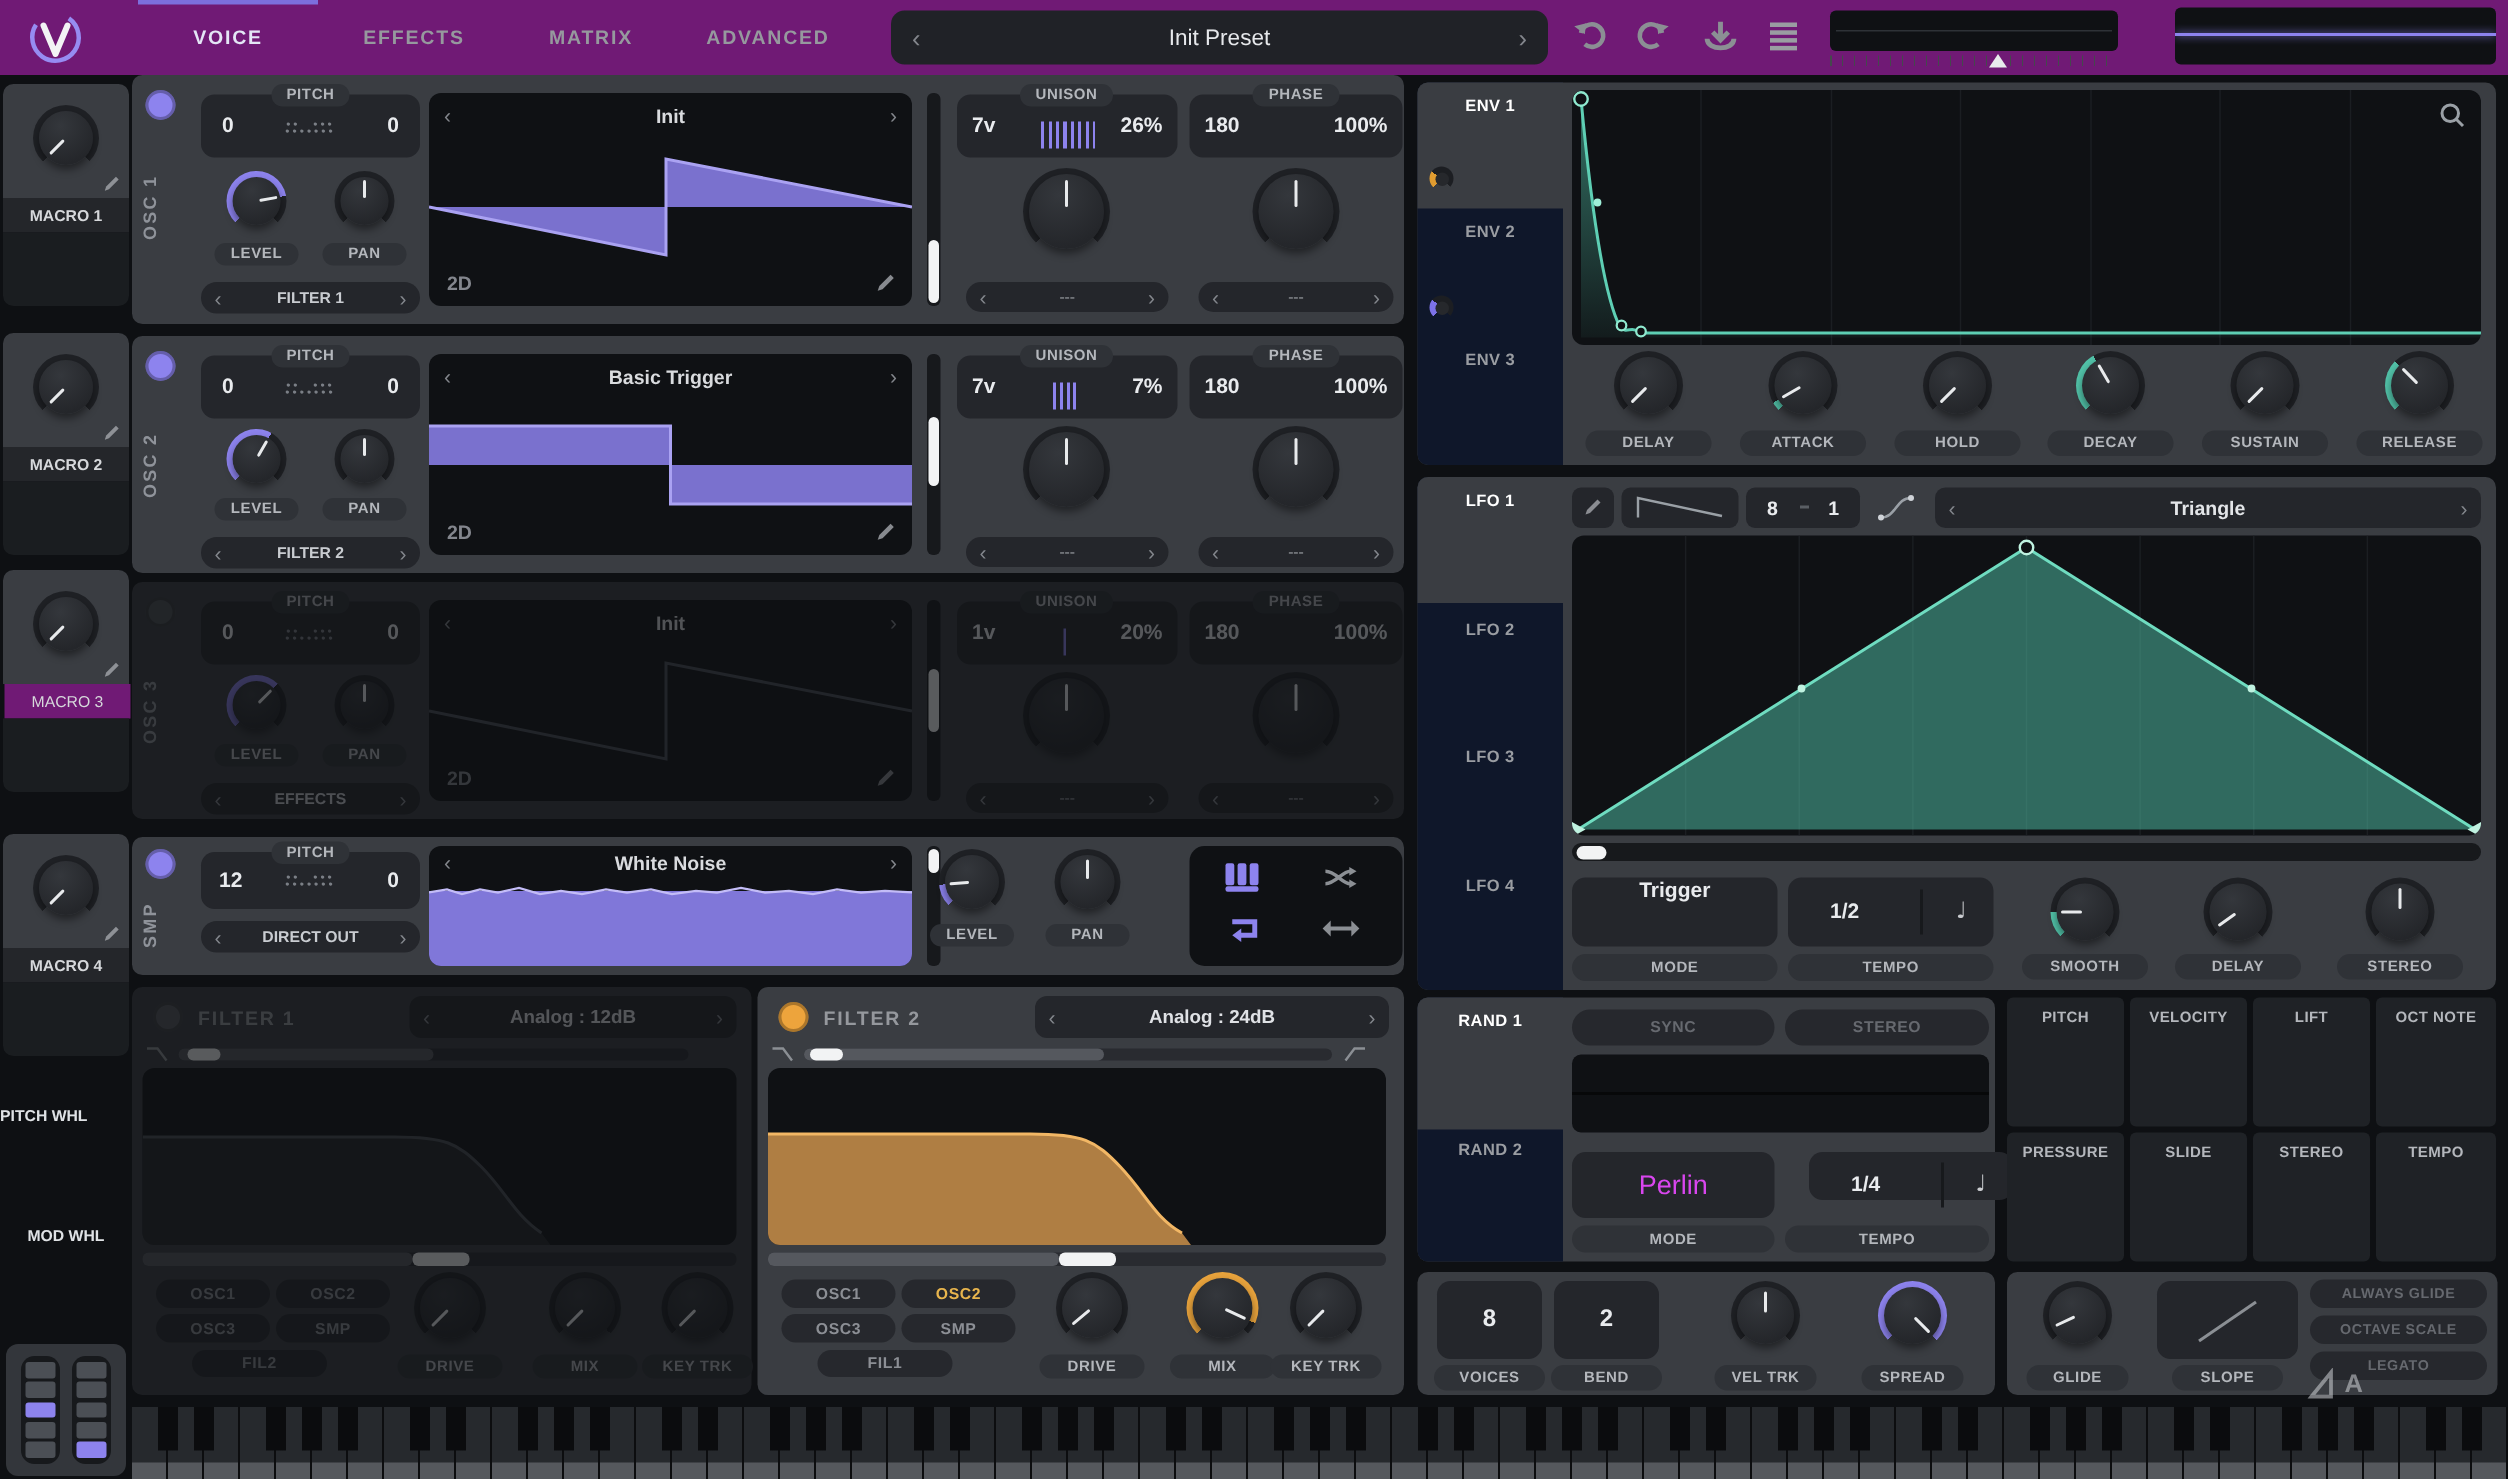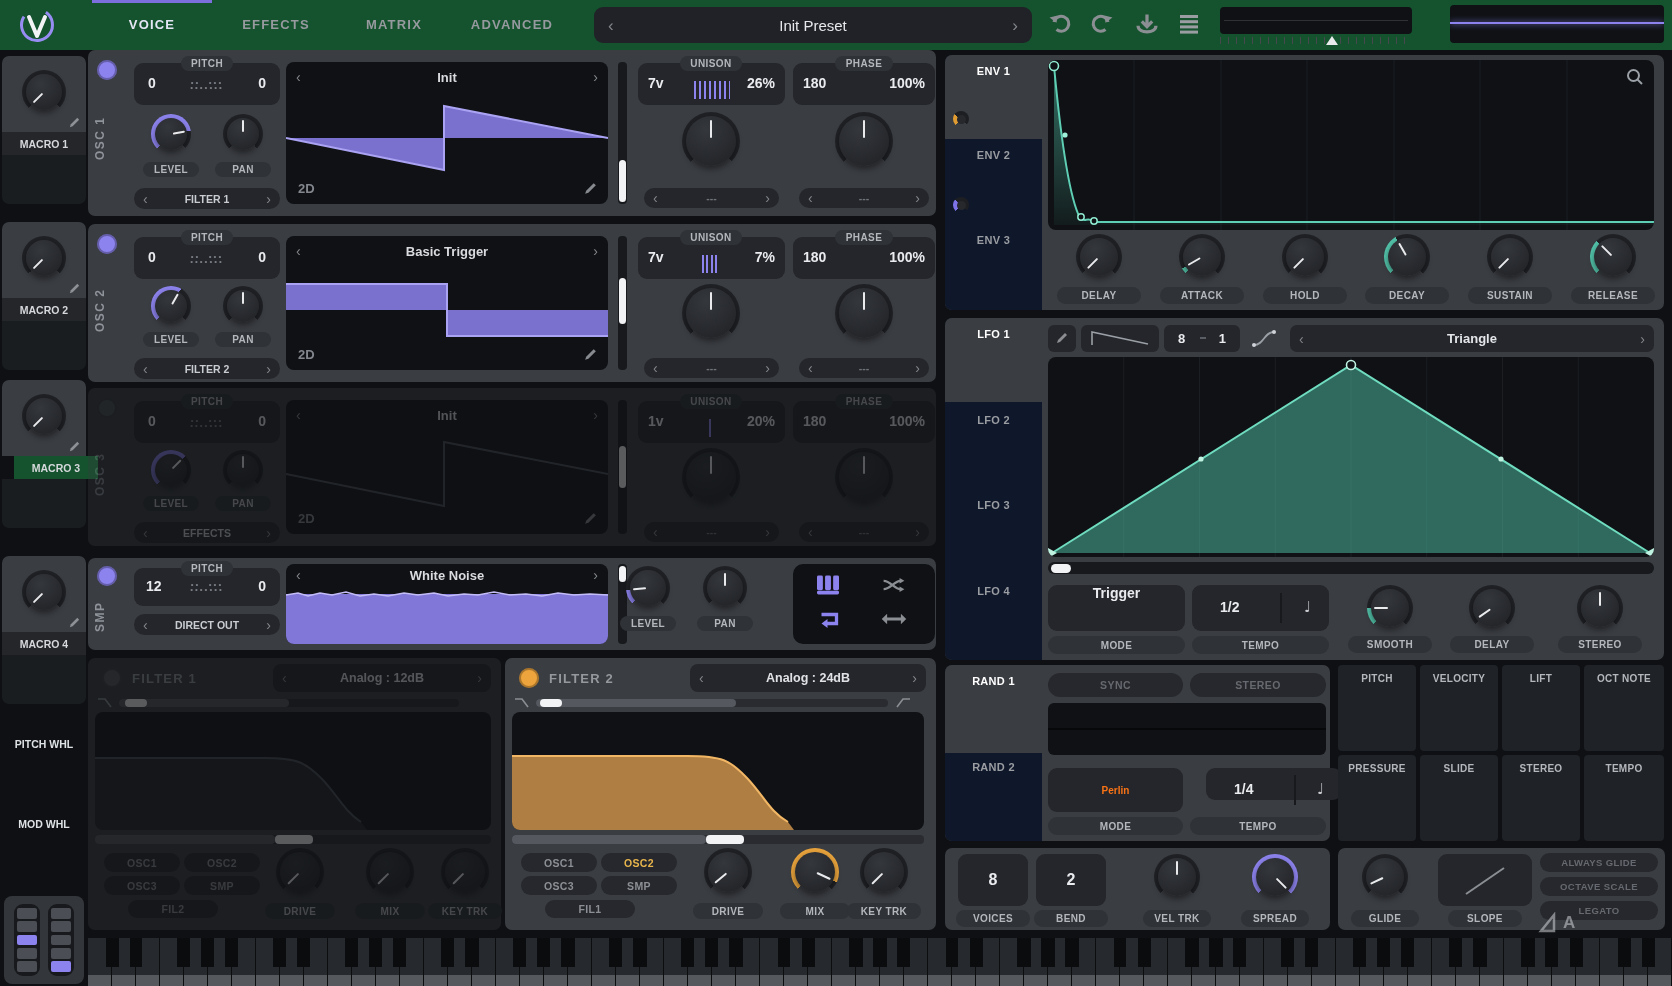--- a/index.html
+++ b/index.html
@@ -58,21 +58,21 @@
 .wheel i{flex:1;border-radius:2px;background:#4b4f55}
 .wheel i.pu{background:#8d83ee}
 .dim33{opacity:.33}
 svg{display:block}
 </style>
 </head>
 <body>
 
 <div class="app">
 
-  <div class="abs" style="left:0;top:0;width:1672px;height:50px;background:#14532d">
+  <div class="abs" style="left:0;top:0;width:1672px;height:50px;background:#701a75">
     <div class="abs" style="left:92px;top:0;width:120px;height:3px;background:#7c6fdd"></div>
     <div class="abs" style="left:16px;top:4px">
       <svg width="42" height="42" viewBox="0 0 42 42">
           <circle cx="21" cy="21" r="15.5" fill="none" stroke="#968cf2" stroke-width="3" stroke-dasharray="72 26" transform="rotate(-55 21 21)"></circle>
           <path d="M13 13 L21 32 L29 13" fill="none" stroke="#f2f3f5" stroke-width="4" stroke-linecap="round" stroke-linejoin="round"></path>
         </svg>
     </div>
     <div class="tab on" style="left:92px;width:120px">VOICE</div>
     <div class="tab" style="left:212px;width:128px">EFFECTS</div>
     <div class="tab" style="left:340px;width:108px">MATRIX</div>
@@ -151,40 +151,40 @@
             <span class="ring"></span>
             <span class="face"></span>
             <span class="ptr"></span>
           </div>
         <span class="pencil" style="right:5px;bottom:3px">
             <svg width="13" height="13" viewBox="0 0 14 14">
               <path d="M2 12 L3 9 L10 2 L12 4 L5 11 Z" fill="#9da0a5"></path>
             </svg>
           </span>
       </div>
-      <div class="abs" style="left:12px;top:76px;width:84px;height:23px;background:#14532d;color:#d6d8db;font-size:10.5px;font-weight:bold;display:flex;align-items:center;justify-content:center">MACRO 3</div>
+      <div class="abs" style="left:1px;top:76px;width:84px;height:23px;background:#701a75;color:#d6d8db;font-size:10.5px;font-weight:normal;display:flex;align-items:center;justify-content:center">MACRO 3</div>
       <div class="abs" style="left:0;top:99px;width:84px;height:49px;background:#1a1d20;border-radius:0 0 7px 7px"></div>
     </div>
     <div class="abs" style="left:2px;top:506px;width:84px;height:148px">
       <div class="abs" style="left:0;top:0;width:84px;height:76px;background:#3a3d42;border-radius:7px 7px 0 0">
         <div class="knob" style="left:20px;top:14px;width:44px;height:44px;--a:-135deg">
             <span class="ring"></span>
             <span class="face"></span>
             <span class="ptr"></span>
           </div>
         <span class="pencil" style="right:5px;bottom:3px">
             <svg width="13" height="13" viewBox="0 0 14 14">
               <path d="M2 12 L3 9 L10 2 L12 4 L5 11 Z" fill="#9da0a5"></path>
             </svg>
           </span>
       </div>
       <div class="abs" style="left:0;top:76px;width:84px;height:23px;background:#24262a;color:#d6d8db;font-size:10.5px;font-weight:bold;display:flex;align-items:center;justify-content:center">MACRO 4</div>
       <div class="abs" style="left:0;top:99px;width:84px;height:49px;background:#1a1d20;border-radius:0 0 7px 7px"></div>
     </div>
-    <div class="abs" style="left:0;top:688px;width:88px;text-align:center;color:#dfe2e5;font-size:10.5px;font-weight:bold">PITCH WHL</div>
+    <div class="abs" style="left:0;top:688px;width:88px;color:#dfe2e5;font-size:10.5px;font-weight:bold">PITCH WHL</div>
     <div class="abs" style="left:0;top:768px;width:88px;text-align:center;color:#dfe2e5;font-size:10.5px;font-weight:bold">MOD WHL</div>
     <div class="abs" style="left:4px;top:846px;width:80px;height:88px;background:#33363b;border-radius:8px">
       <div class="wheel" style="left:10px;top:8px">
           <i></i>
           <i></i>
           <i class="pu"></i>
           <i></i>
           <i></i>
         </div>
       <div class="wheel" style="left:44px;top:8px">
@@ -787,21 +787,21 @@
       <div class="stripact" style="top:0;height:88px;border-radius:7px 0 0 0"></div>
       <div class="rtab on" style="top:10px">RAND 1</div>
       <div class="rtab" style="top:96px">RAND 2</div>
     </div>
     <div class="btn dim" style="left:103px;top:8px;width:135px;height:24px;border-radius:12px">SYNC</div>
     <div class="btn dim" style="left:245px;top:8px;width:136px;height:24px;border-radius:12px">STEREO</div>
     <div class="display" style="left:103px;top:38px;width:278px;height:52px;border-radius:6px">
       <div class="abs" style="left:0;top:25px;width:278px;height:2px;background:#070809"></div>
     </div>
     <div class="ubox" style="left:103px;top:103px;width:135px;height:44px;display:flex;align-items:center;justify-content:center">
-      <span style="color:#f97316;font-size:10px;font-weight:bold">Perlin</span>
+      <span style="color:#d946ef;font-size:18px;font-weight:normal">Perlin</span>
     </div>
     <div class="ubox" style="left:261px;top:103px;width:136px;height:32px">
       <span class="val" style="left:28px;top:13px">1/4</span>
       <span class="abs" style="left:88px;top:7px;width:1.5px;height:30px;background:#17191c"></span>
       <span class="notei" style="position:absolute;right:18px;top:12px"></span>
     </div>
     <div class="lpill" style="left:103px;top:152px;width:135px;height:18px">MODE</div>
     <div class="lpill" style="left:245px;top:152px;width:136px;height:18px">TEMPO</div>
   </div>
 

